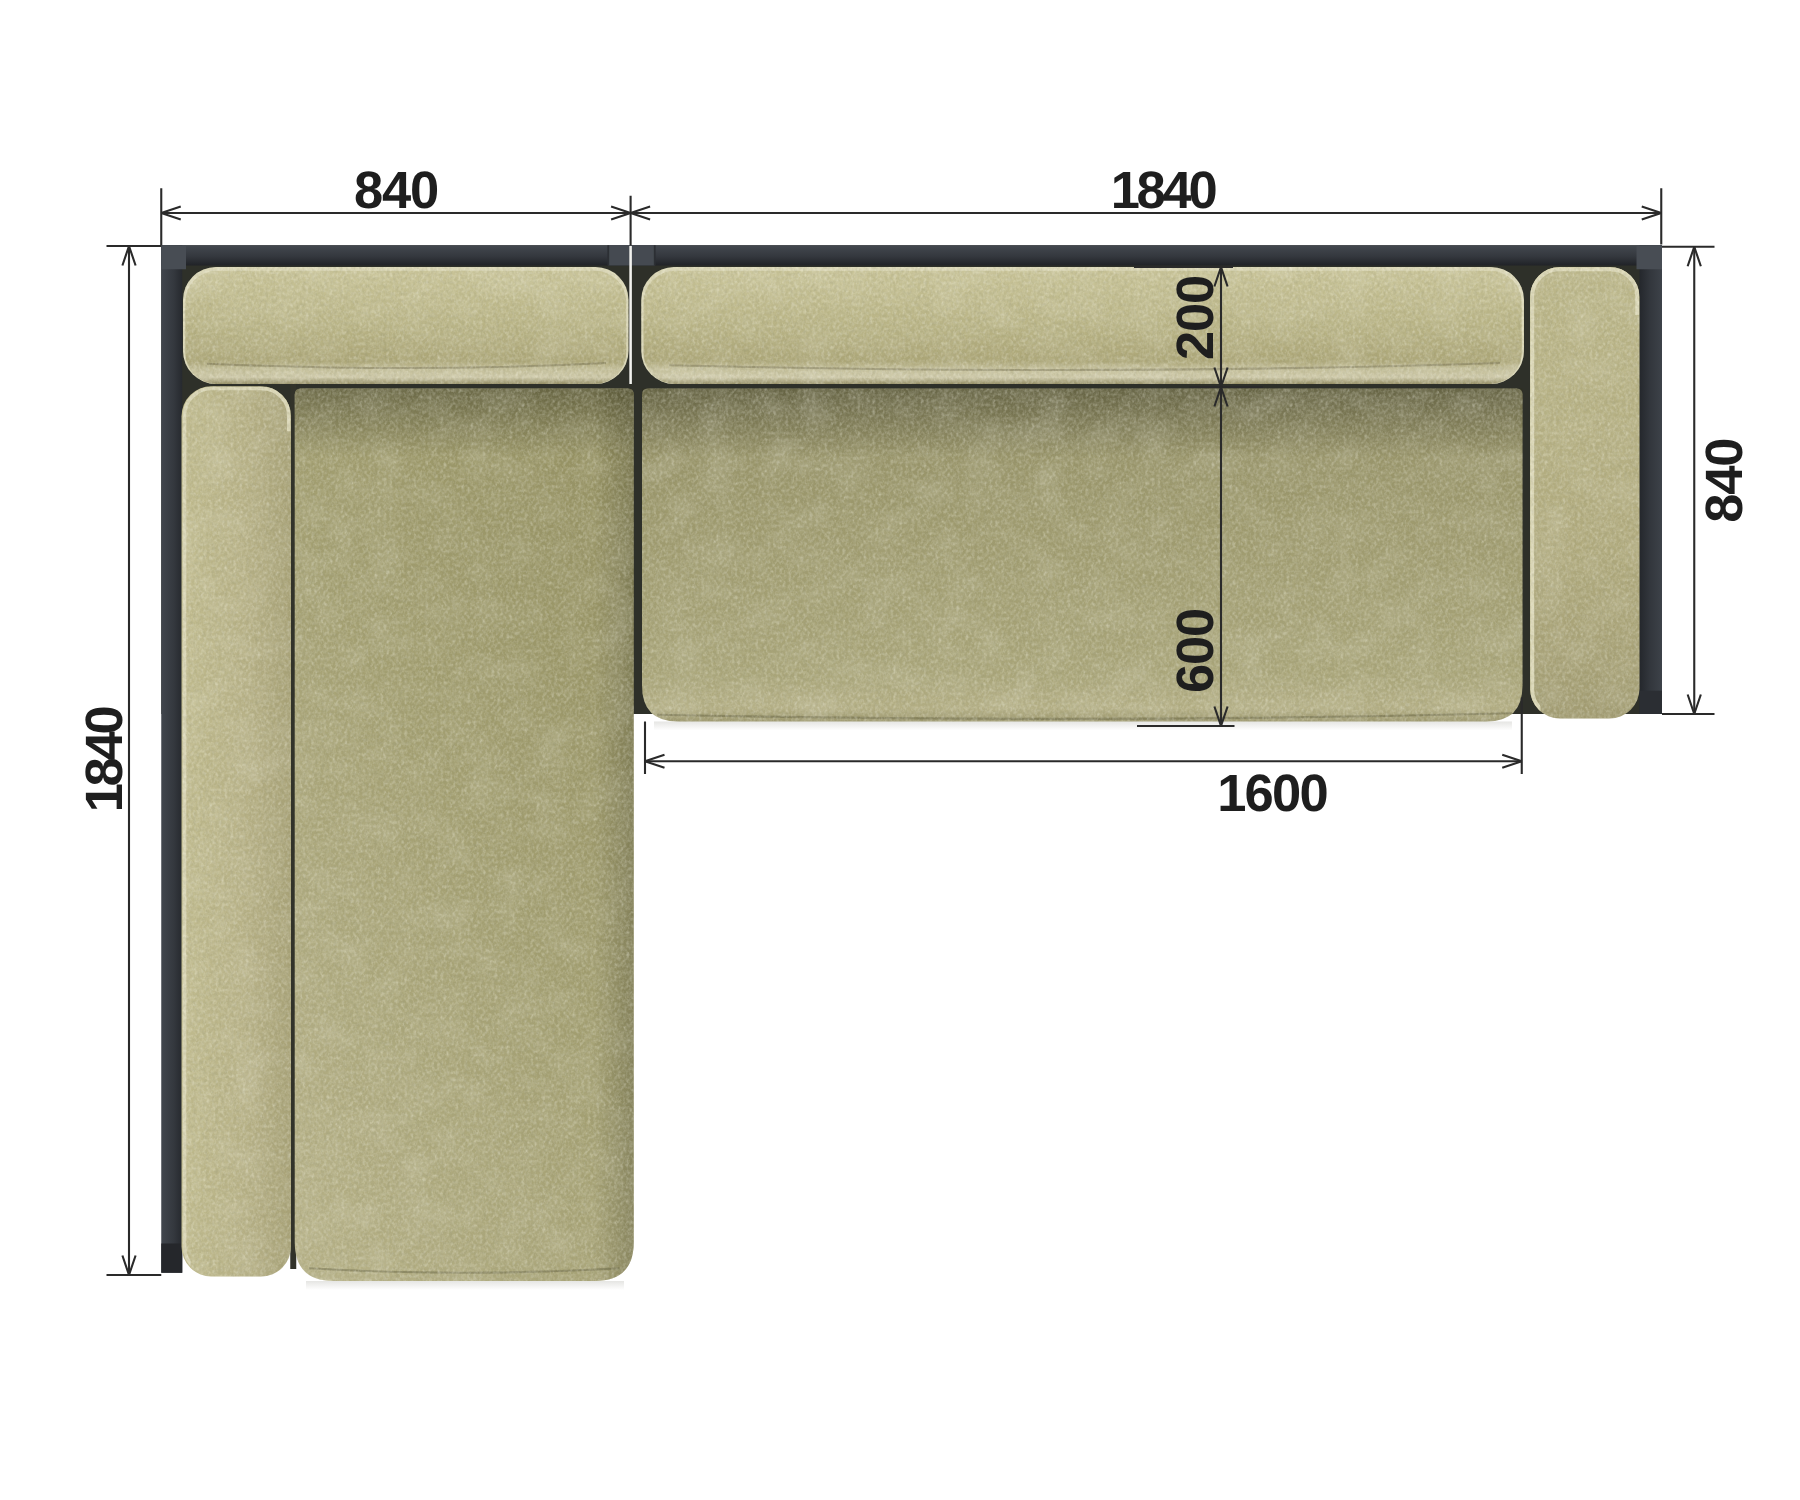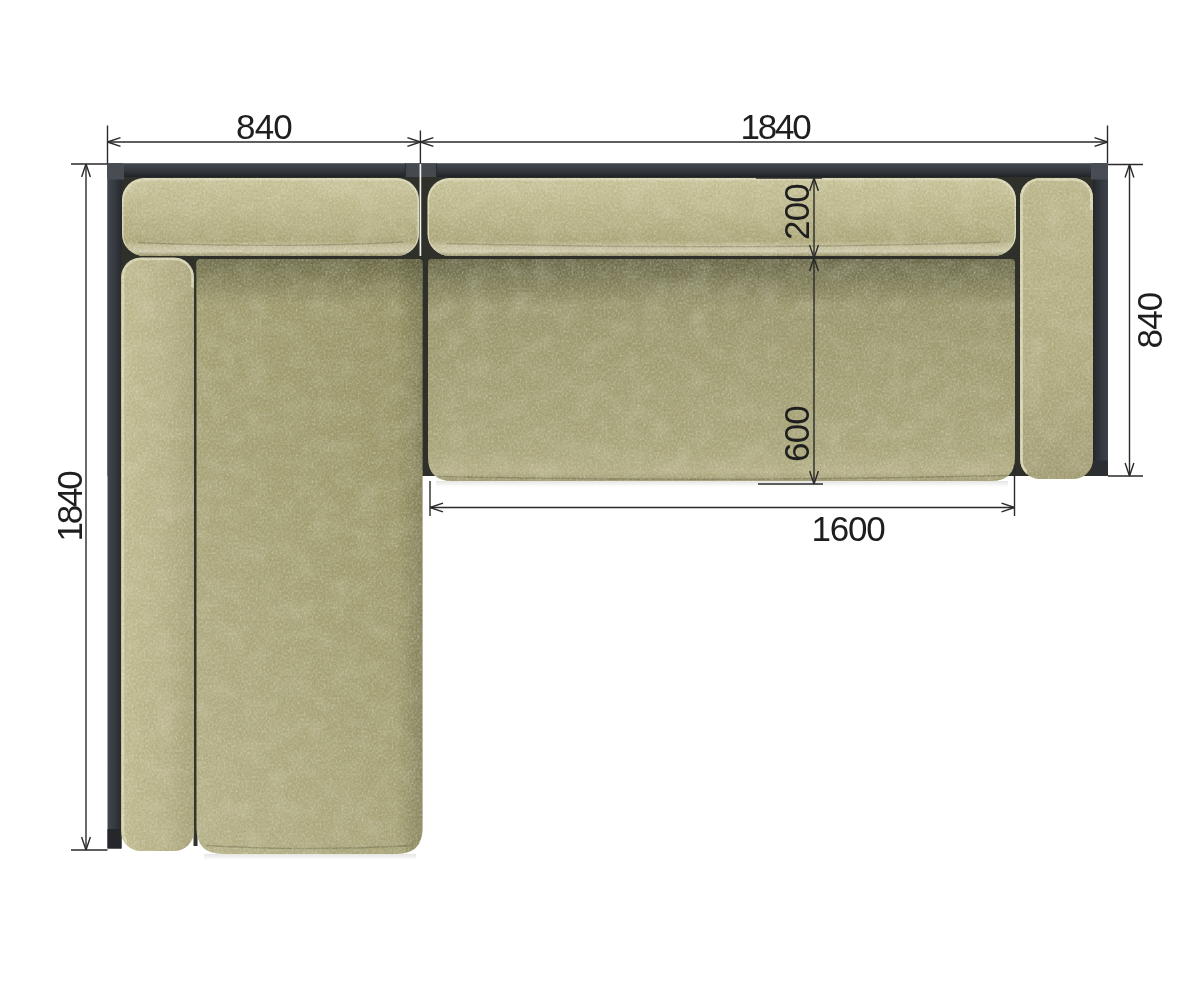--- a/index.html
+++ b/index.html
@@ -1,16 +1,16 @@
 <!DOCTYPE html>
 <html><head>
 <meta charset="utf-8">
 <style>
   html,body{margin:0;padding:0;background:#ffffff;}
-  .wrap{width:1184px;height:1000px;position:relative;overflow:hidden;background:#3b82f6;}
+  .wrap{width:1184px;height:1000px;position:relative;overflow:hidden;background:#3b82f6;font-weight:bold;}
   svg{display:block;}
   text{font-family:"Liberation Sans", sans-serif;fill:#1e1e1e;}
 </style>
 </head>
 <body>
 <div class="wrap">
 <svg width="1200" height="1000" viewBox="0 0 1200 1000">
 <defs>
   <linearGradient id="gBack" x1="0" y1="0" x2="0" y2="1">
     <stop offset="0" stop-color="#c8c397"></stop>

